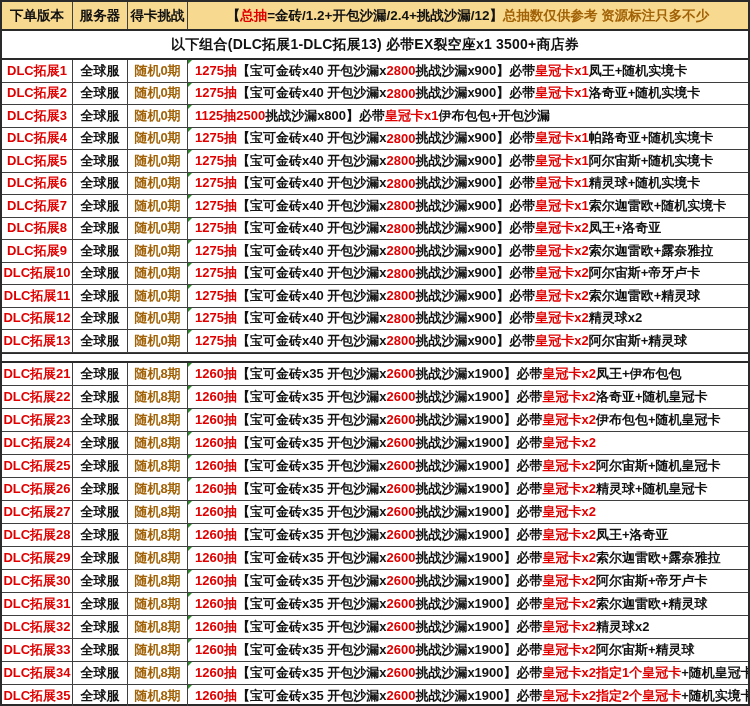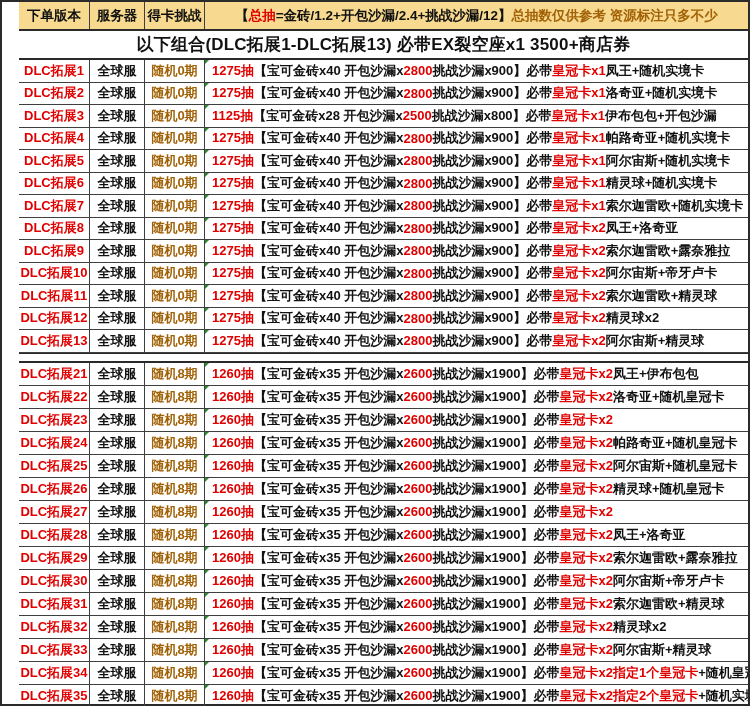--- a/index.html
+++ b/index.html
@@ -7,39 +7,38 @@
   body {
     width: 750px; height: 706px; overflow: hidden;
     font-family: "Liberation Sans", "DejaVu Sans", sans-serif;
     font-weight: bold;
   }
   .table {
     width: 750px; height: 706px;
     border: 2px solid #2a2a2a;
     display: flex; flex-direction: column;
     background: #ffffff;
-    padding-left: 17px;
   }
   .row { display: flex; border-bottom: 1px solid #3f3f3f; flex: none; }
   .cell {
     display: flex; align-items: center; justify-content: center;
     border-right: 1px solid #3f3f3f;
     white-space: nowrap; overflow: hidden;
     font-size: 13px; color: #111111;
   }
   .c1 { width: 71px; }
   .c2 { width: 55px; }
   .c3 { width: 60px; }
   .c4 { flex: 1; border-right: none; justify-content: flex-start; padding-left: 7px; position: relative; }
 
   .header-row { height: 29px; background: #f7d98f; border-bottom: 2px solid #2a2a2a; }
   .header-row .cell { font-size: 13.5px; }
 
   .subheader-row { height: 29px; border-bottom: 2px solid #2a2a2a; }
-  .subheader-row .cell { width: 100%; border-right: none; font-size: 17px; letter-spacing: 0.2px; }
+  .subheader-row .cell { width: 100%; border-right: none; font-size: 14px; letter-spacing: 0.2px; }
 
   .data-row { height: 22.5px; }
   .g2 .data-row { height: 23px; text-align: right; }
   .gap-row { height: 10px; border-top: 1px solid #2a2a2a; border-bottom: 2px solid #2a2a2a; background: #ffffff; }
 
   .red  { color: #e00000; }
   .blue { color: #a16207; }
   .black{ color: #111111; }
 
   .flag-icon {
@@ -102,21 +101,20 @@
     </div>
   </div>
 
   <div class="row data-row">
     <div class="cell c1 red">DLC拓展3</div>
     <div class="cell c2 black">全球服</div>
     <div class="cell c3 blue">随机0期</div>
     <div class="cell c4">
       <span class="flag-icon"></span>
       <span class="red">1125抽</span>
-          <span class="black"> 【宝可金砖x28 开包沙漏x</span>
           <span class="red">2500</span>
           <span class="black"> 挑战沙漏x800】必带</span>
           <span class="red">皇冠卡x1</span>
           <span class="red"></span>
           <span class="black"> 伊布包包+开包沙漏</span>
     </div>
   </div>
 
   <div class="row data-row">
     <div class="cell c1 red">DLC拓展4</div>
@@ -319,36 +317,36 @@
     <div class="cell c2 black">全球服</div>
     <div class="cell c3 blue">随机8期</div>
     <div class="cell c4">
       <span class="flag-icon"></span>
       <span class="red">1260抽</span>
           <span class="black"> 【宝可金砖x35 开包沙漏x</span>
           <span class="red">2600</span>
           <span class="black"> 挑战沙漏x1900】必带</span>
           <span class="red">皇冠卡x2</span>
           <span class="red"></span>
+          <span class="black"> 伊布包包+随机皇冠卡</span>
     </div>
   </div>
 
   <div class="row data-row">
     <div class="cell c1 red">DLC拓展24</div>
     <div class="cell c2 black">全球服</div>
     <div class="cell c3 blue">随机8期</div>
     <div class="cell c4">
       <span class="flag-icon"></span>
       <span class="red">1260抽</span>
           <span class="black"> 【宝可金砖x35 开包沙漏x</span>
           <span class="red">2600</span>
           <span class="black"> 挑战沙漏x1900】必带</span>
           <span class="red">皇冠卡x2</span>
           <span class="red"></span>
-          <span class="black"> 帕路奇亚+随机皇冠卡</span>
     </div>
   </div>
 
   <div class="row data-row">
     <div class="cell c1 red">DLC拓展25</div>
     <div class="cell c2 black">全球服</div>
     <div class="cell c3 blue">随机8期</div>
     <div class="cell c4">
       <span class="flag-icon"></span>
       <span class="red">1260抽</span>

